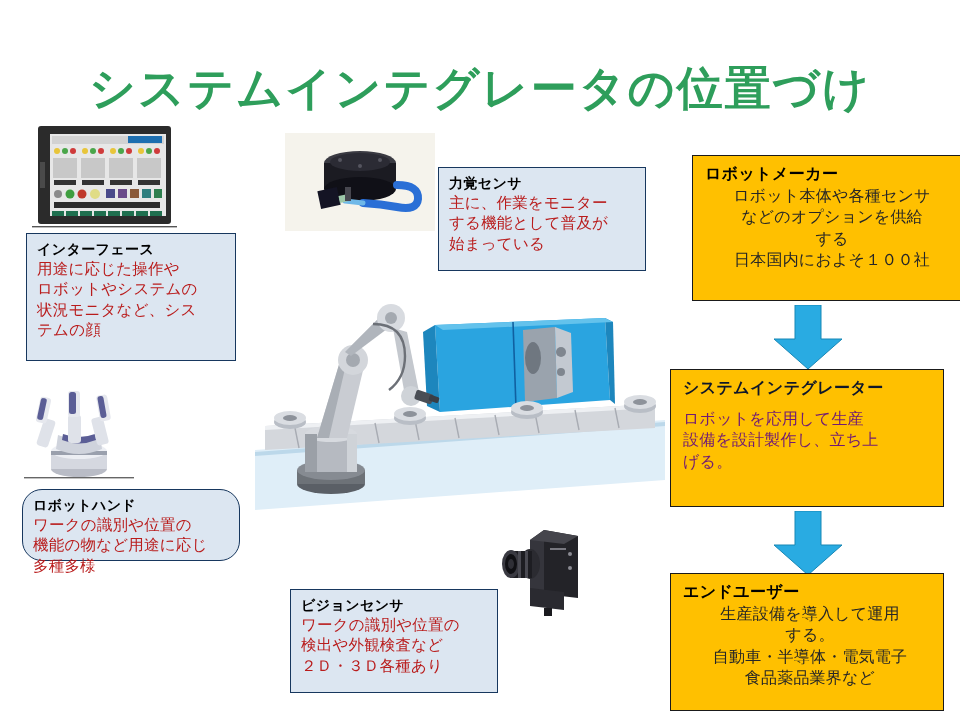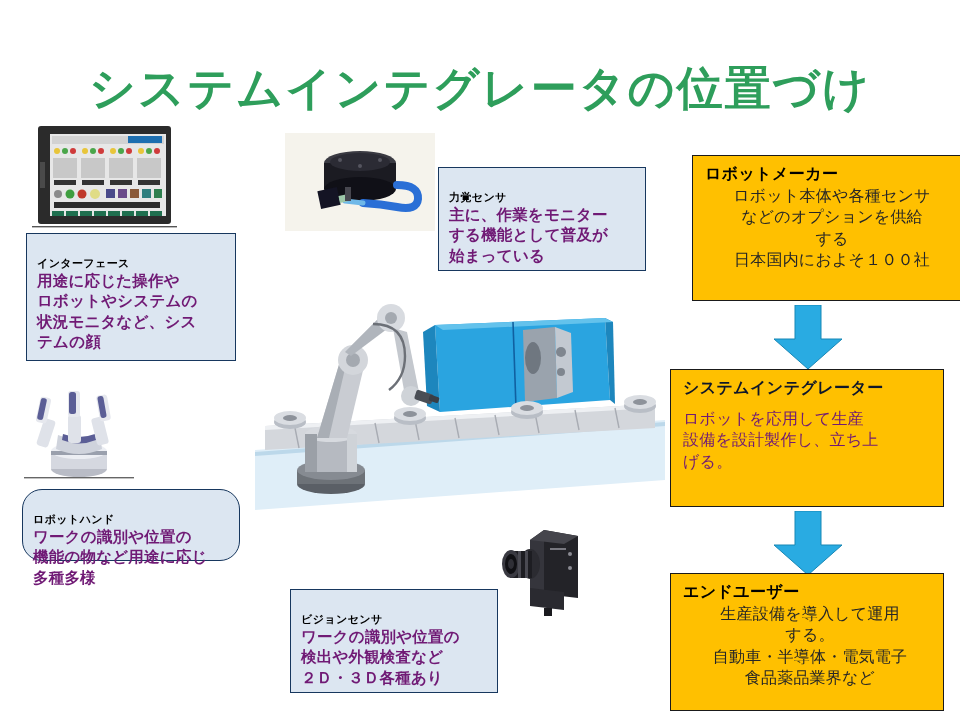--- a/index.html
+++ b/index.html
@@ -33,33 +33,31 @@
   .callout {
     position: absolute;
     box-sizing: border-box;
     background: #DCE6F1;
     border: 1.5px solid #17375E;
     padding: 6px 8px 6px 10px;
   }
   .callout .hd {
     font-weight: bold;
     color: #000000;
-    font-size: 11px;
+    font-size: 14px;
     line-height: 1.33;
     letter-spacing: 0.4px;
     white-space: nowrap;
-    margin-top: 16px;
   }
   .callout .bd {
-    color: #701a75;
+    color: #b91c1c;
     font-size: 15.5px;
     line-height: 1.33;
     letter-spacing: 0.2px;
     white-space: pre-line;
-    font-weight: bold;
   }
 
   
   .chain-box {
     position: absolute;
     box-sizing: border-box;
     background: #FFC000;
     border: 1.2px solid #1a1a1a;
     padding: 7px 6px 6px 12px;
   }

